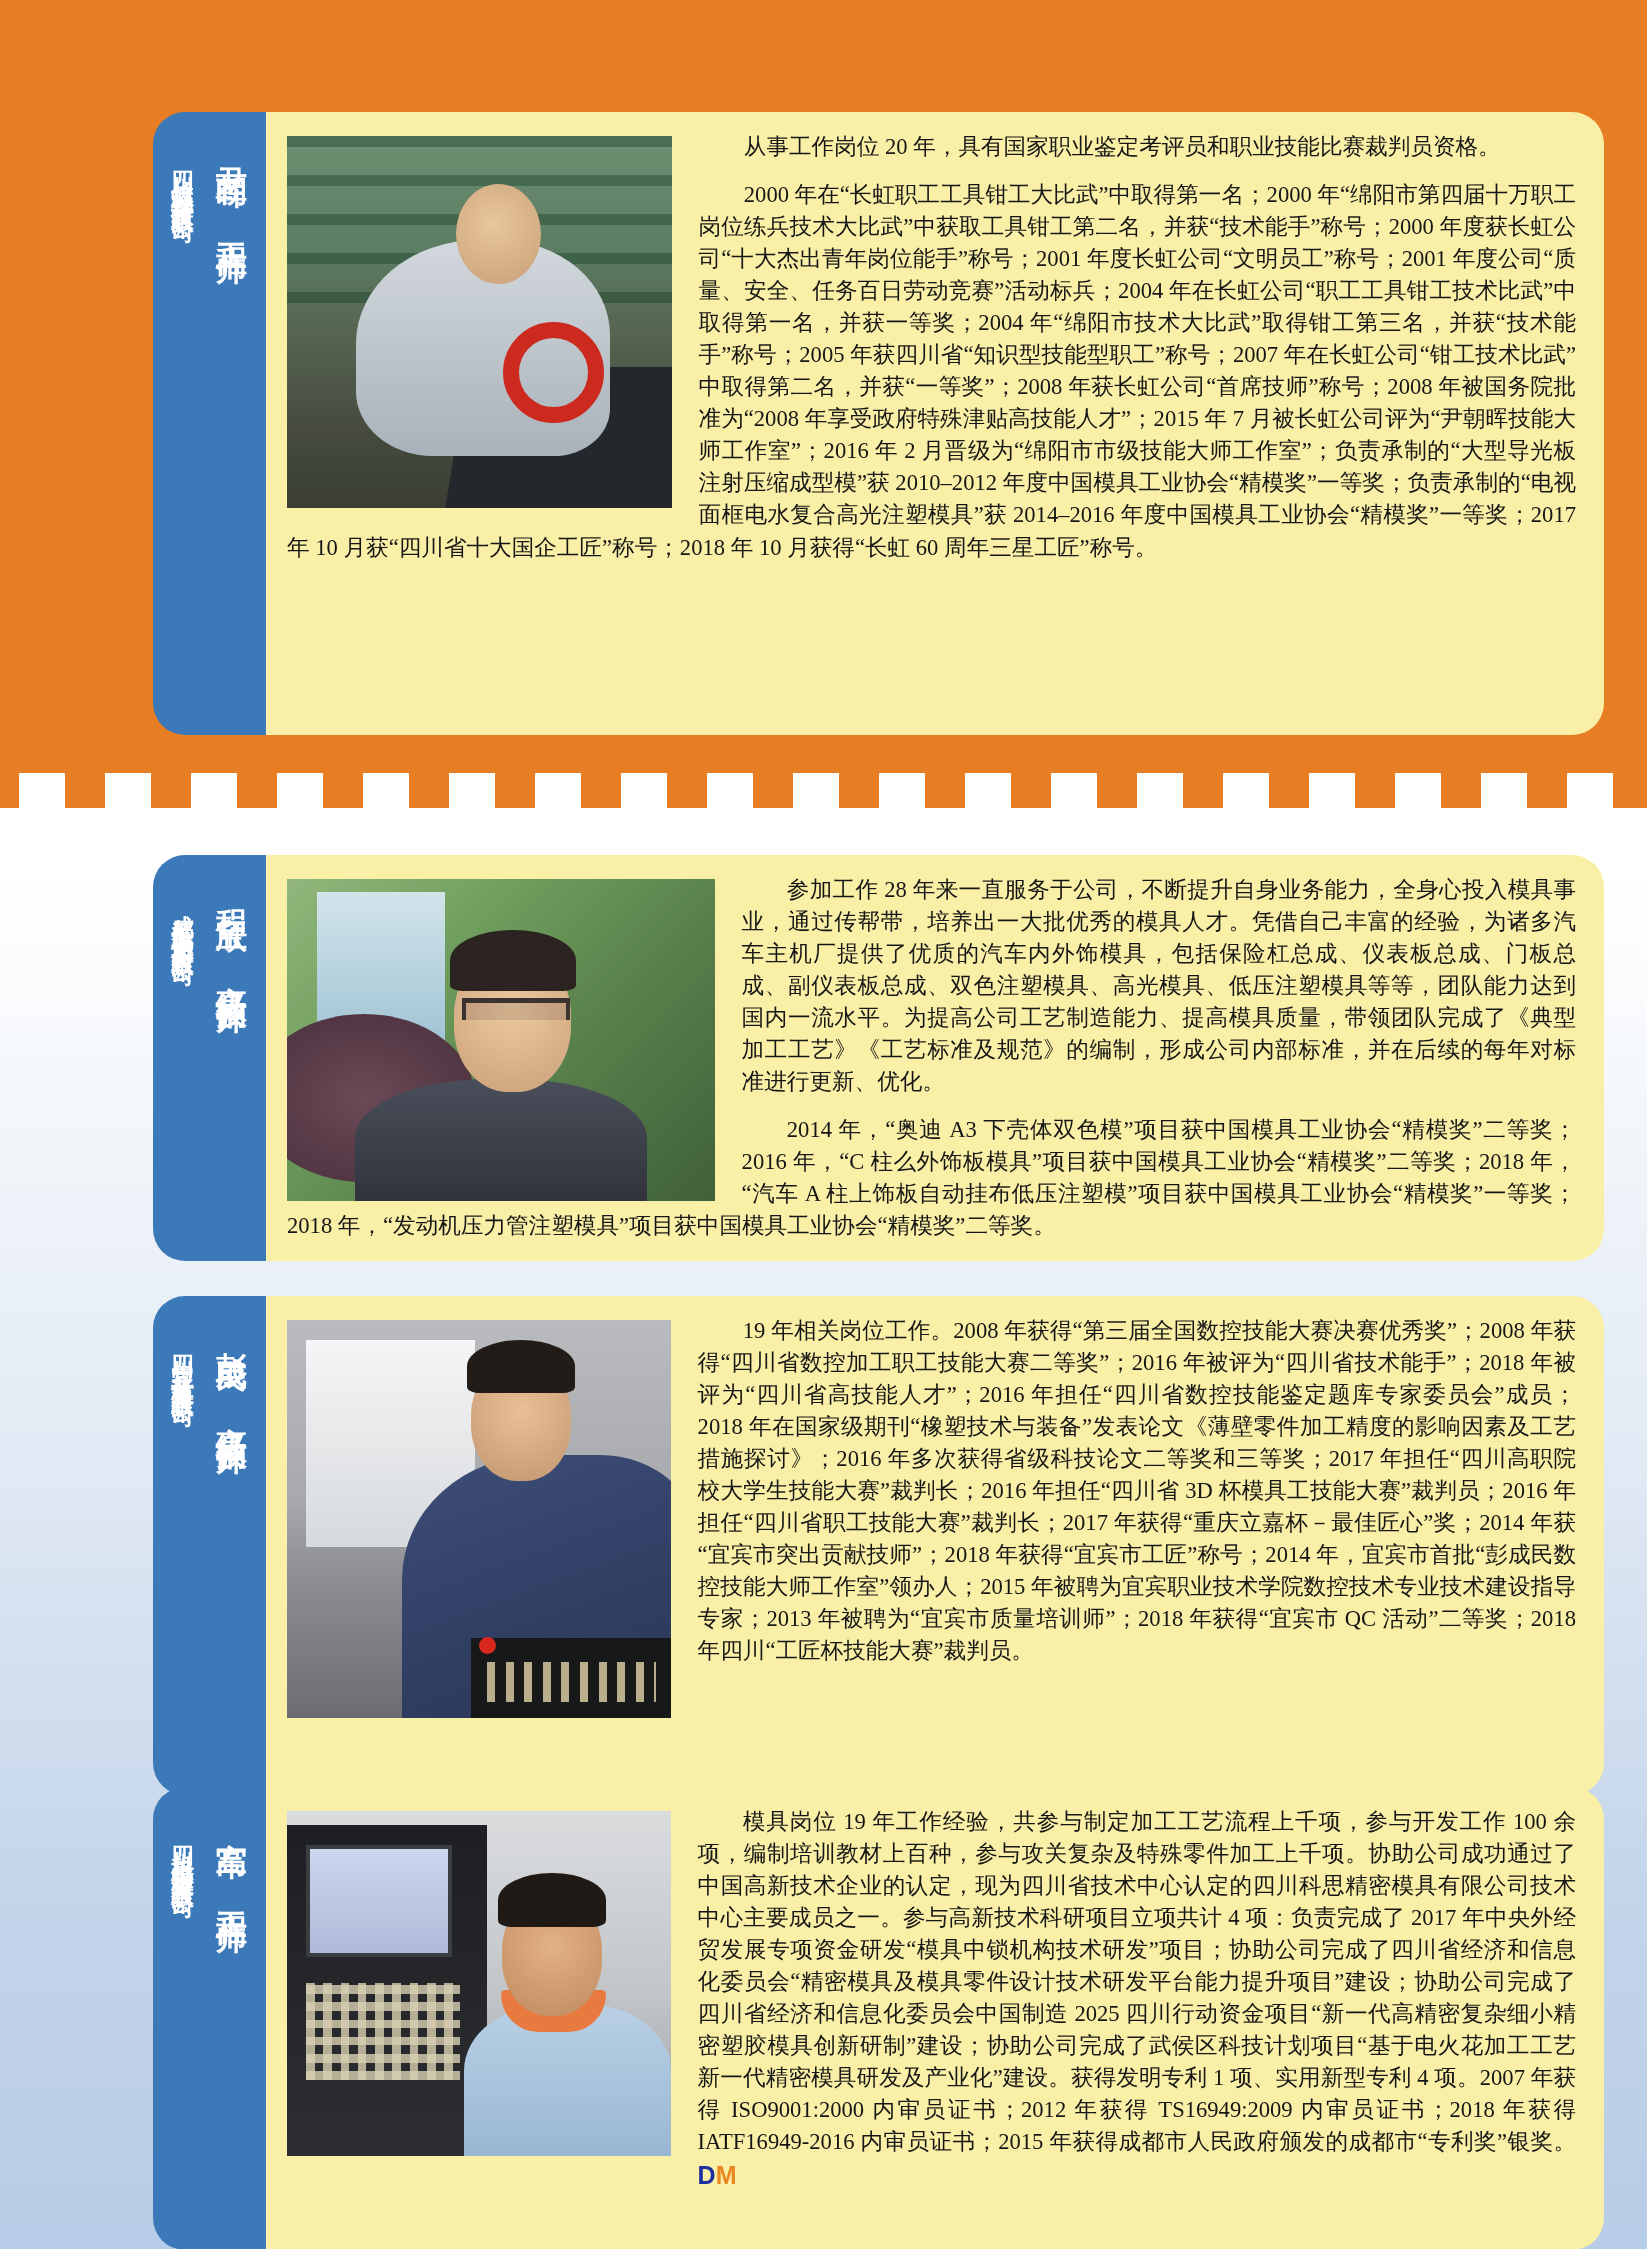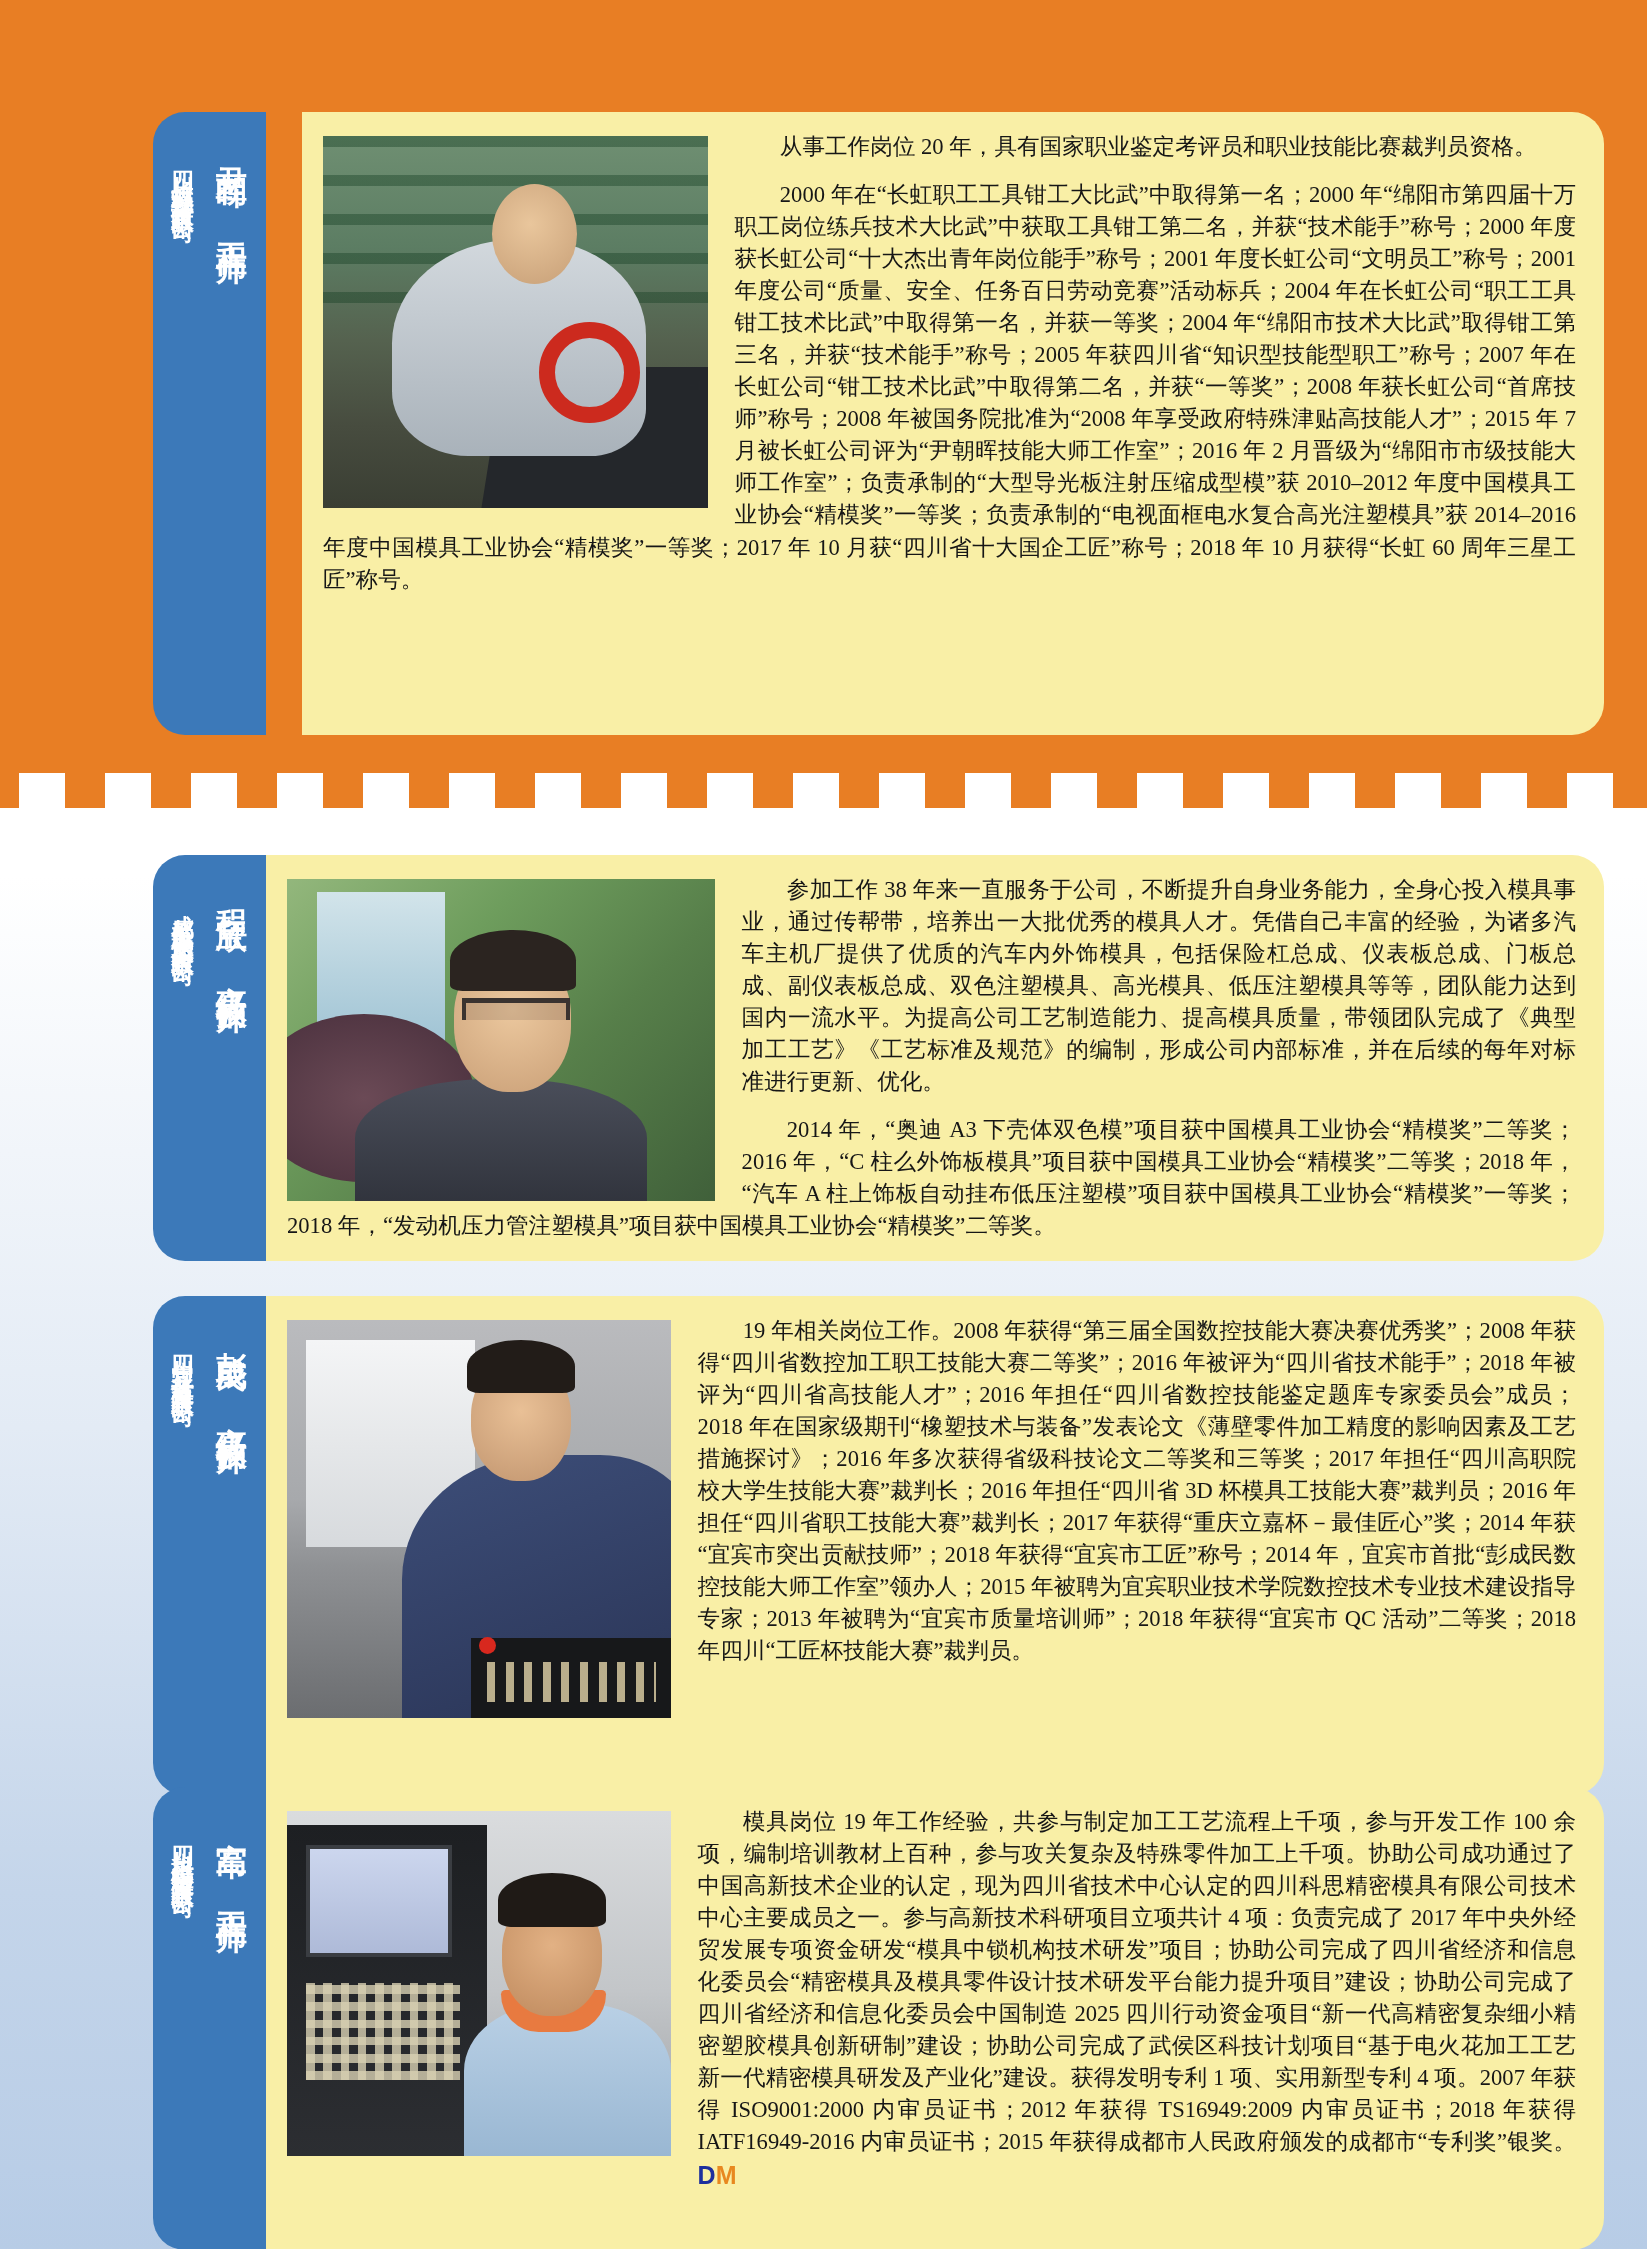--- a/index.html
+++ b/index.html
@@ -13,21 +13,21 @@
     font-family:"Liberation Sans","DejaVu Sans",sans-serif;
   }
   
   .header-band{position:absolute;top:0;left:0;width:1647px;height:773px;background:#e87e24;}
   .film-strip{
     position:absolute;top:773px;left:0;width:1647px;height:35px;
     background:repeating-linear-gradient(90deg,#e87e24 0 18.6px,#ffffff 18.6px 65px,#e87e24 65px 86px);
   }
   
   .card{position:absolute;left:153px;width:1451px;display:flex;align-items:stretch;}
-  .card-1{top:112px;height:623px;gap:36px;}
+  .card-1{top:112px;height:623px;}
   .card-2{top:855px;height:406px;}
   .card-3{top:1296px;height:499px;}
   .card-4{top:1787px;height:463px;}
   .label{
     flex:0 0 113px;background:#3c79b9;border-radius:32px 0 0 32px;
     display:flex;flex-direction:row;justify-content:center;align-items:flex-start;
     gap:12px;padding-top:30.5px;box-sizing:border-box;
   }
   .vcol{
     writing-mode:vertical-lr;text-orientation:upright;
@@ -115,21 +115,21 @@
     </aside>
     <div class="body">
       <div class="photo photo-2">
         <span class="p2-window"></span>
         <span class="p2-bush"></span>
         <span class="p2-body"></span>
         <span class="p2-head"></span>
         <span class="p2-hair"></span>
         <span class="p2-glasses"></span>
       </div>
-      <p class="bio">参加工作 38 年来一直服务于公司，不断提升自身业务能力，全身心投入模具事业，通过传帮带，培养出一大批优秀的模具人才。凭借自己丰富的经验，为诸多汽车主机厂提供了优质的汽车内外饰模具，包括保险杠总成、仪表板总成、门板总成、副仪表板总成、双色注塑模具、高光模具、低压注塑模具等等，团队能力达到国内一流水平。为提高公司工艺制造能力、提高模具质量，带领团队完成了《典型加工工艺》《工艺标准及规范》的编制，形成公司内部标准，并在后续的每年对标准进行更新、优化。</p>
+      <p class="bio">参加工作 28 年来一直服务于公司，不断提升自身业务能力，全身心投入模具事业，通过传帮带，培养出一大批优秀的模具人才。凭借自己丰富的经验，为诸多汽车主机厂提供了优质的汽车内外饰模具，包括保险杠总成、仪表板总成、门板总成、副仪表板总成、双色注塑模具、高光模具、低压注塑模具等等，团队能力达到国内一流水平。为提高公司工艺制造能力、提高模具质量，带领团队完成了《典型加工工艺》《工艺标准及规范》的编制，形成公司内部标准，并在后续的每年对标准进行更新、优化。</p>
       <p class="bio">2014 年，“奥迪 A3 下壳体双色模”项目获中国模具工业协会“精模奖”二等奖；2016 年，“C 柱么外饰板模具”项目获中国模具工业协会“精模奖”二等奖；2018 年，“汽车 A 柱上饰板自动挂布低压注塑模”项目获中国模具工业协会“精模奖”一等奖；2018 年，“发动机压力管注塑模具”项目获中国模具工业协会“精模奖”二等奖。</p>
     </div>
   </section>
 
   <section class="card card-3">
     <aside class="label">
       <div class="vcol company">四川宜宾普什模具有限公司</div>
       <div class="vcol person"><span class="vname">彭成民</span><span class="vtitle">高级技师</span></div>
     </aside>
     <div class="body">

